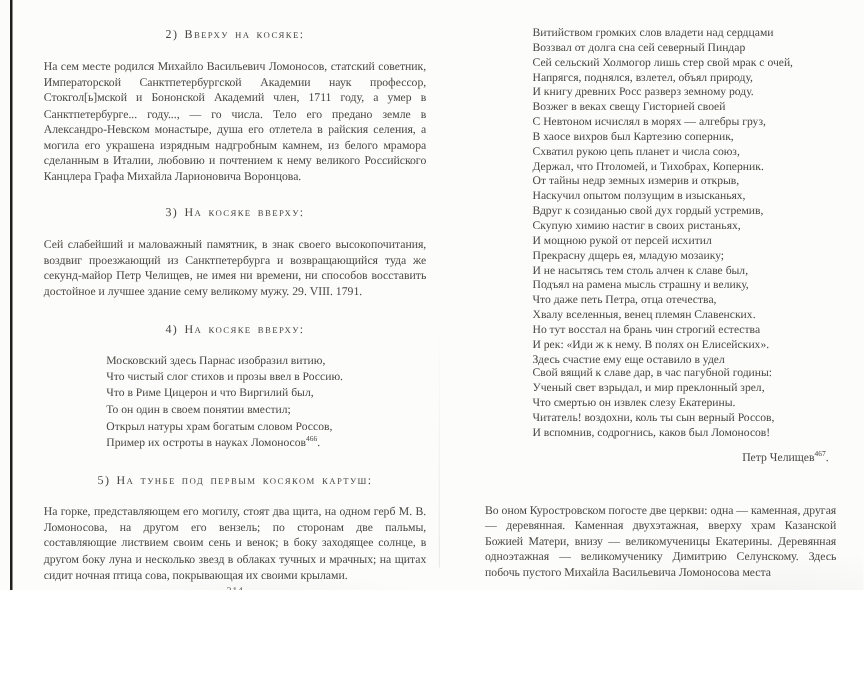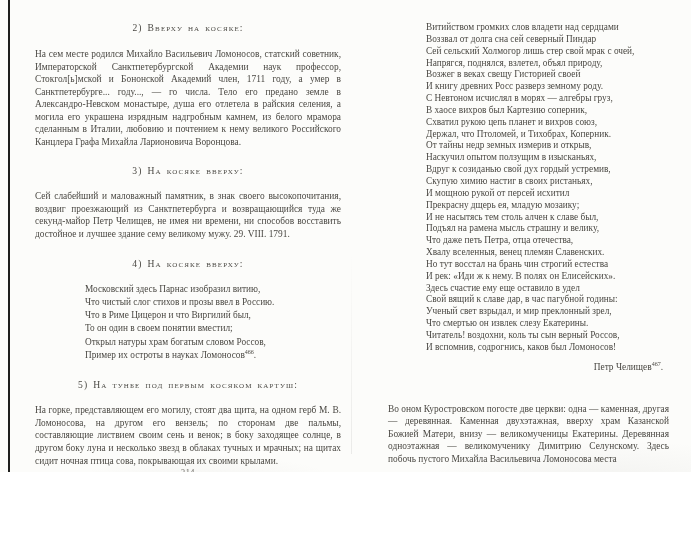--- a/index.html
+++ b/index.html
@@ -101,25 +101,25 @@
     <div class="page-num page-num-left">314</div>
   </div>
 
   <div class="page page-right">
     <div class="poem poem-right">
       <div>
           <div class="poem-line">Витийством громких слов владети над сердцами</div>
           <div class="poem-line">Воззвал от долга сна сей северный Пиндар</div>
           <div class="poem-line">Сей сельский Холмогор лишь стер свой мрак с очей,</div>
           <div class="poem-line">Напрягся, поднялся, взлетел, объял природу,</div>
+          <div class="poem-line">И книгу древних Росс разверз земному роду.</div>
           <div class="poem-line">Возжег в веках свещу Гисторией своей</div>
-          <div class="poem-line">И книгу древних Росс разверз земному роду.</div>
           <div class="poem-line">С Невтоном исчислял в морях — алгебры груз,</div>
           <div class="poem-line">В хаосе вихров был Картезию соперник,</div>
-          <div class="poem-line">Схватил рукою цепь планет и вихров союз,</div>
+          <div class="poem-line">Схватил рукою цепь планет и числа союз,</div>
           <div class="poem-line">Держал, что Птоломей, и Тихобрах, Коперник.</div>
           <div class="poem-line">От тайны недр земных измерив и открыв,</div>
           <div class="poem-line">Наскучил опытом ползущим в изысканьях,</div>
           <div class="poem-line">Вдруг к созиданью свой дух гордый устремив,</div>
           <div class="poem-line">Скупую химию настиг в своих ристаньях,</div>
           <div class="poem-line">И мощною рукой от персей исхитил</div>
           <div class="poem-line">Прекрасну дщерь ея, младую мозаику;</div>
           <div class="poem-line">И не насытясь тем столь алчен к славе был,</div>
           <div class="poem-line">Подъял на рамена мысль страшну и велику,</div>
           <div class="poem-line">Что даже петь Петра, отца отечества,</div>

